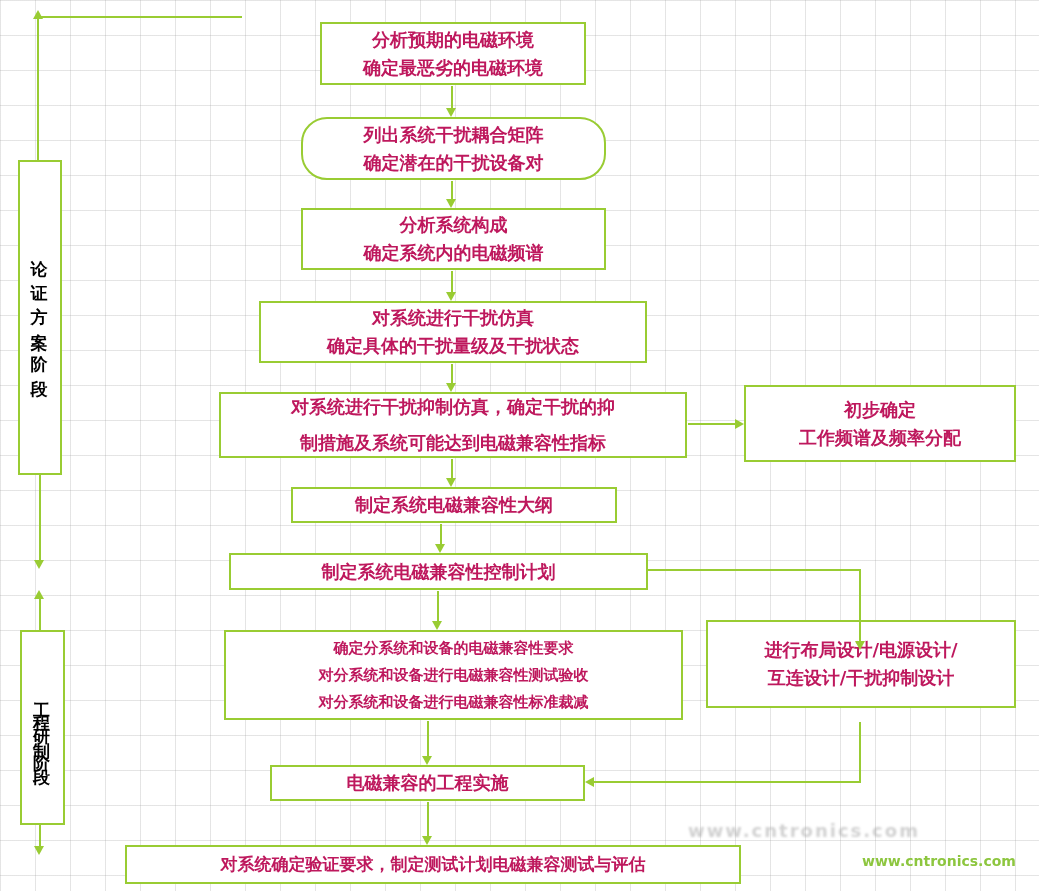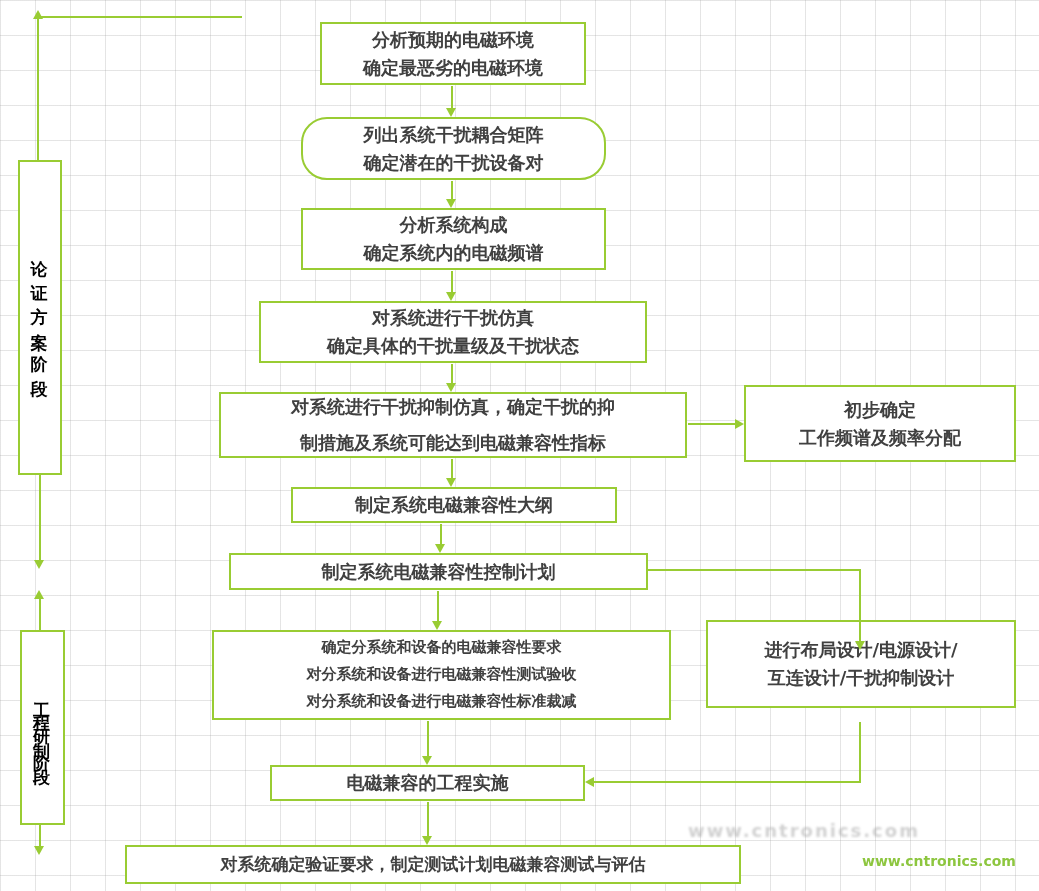--- a/index.html
+++ b/index.html
@@ -22,21 +22,21 @@
     position:absolute;
     background:#ffffff;
     border:2px solid var(--accent,#99cc33);
     display:flex;
     flex-direction:column;
     align-items:center;
     justify-content:center;
     font-weight:700;
     font-size:18px;
     line-height:1.55;
-    color:#404040;
+    color:#be185d;
     text-align:center;
     white-space:nowrap;
   }
   .node.small { font-size:15px; line-height:1.8; }
   .node.mid   { font-size:17px; }
 
   .phase {
     position:absolute;
     background:#ffffff;
     border:2px solid var(--accent,#99cc33);
@@ -124,21 +124,21 @@
   </div>
 
   <div class="node" style="left:291px;top:487px;width:326px;height:36px;">
     <div>制定系统电磁兼容性大纲</div>
   </div>
 
   <div class="node" style="left:229px;top:553px;width:419px;height:37px;">
     <div>制定系统电磁兼容性控制计划</div>
   </div>
 
-  <div class="node small" style="left:212px;top:630px;width:459px;height:90px;font-family:Liberation Mono, monospace;">
+  <div class="node small" style="left:224px;top:630px;width:459px;height:90px;">
     <div>确定分系统和设备的电磁兼容性要求</div>
     <div>对分系统和设备进行电磁兼容性测试验收</div>
     <div>对分系统和设备进行电磁兼容性标准裁减</div>
   </div>
 
   <div class="node" style="left:706px;top:620px;width:310px;height:88px;">
     <div>进行布局设计/电源设计/</div>
     <div>互连设计/干扰抑制设计</div>
   </div>
 

